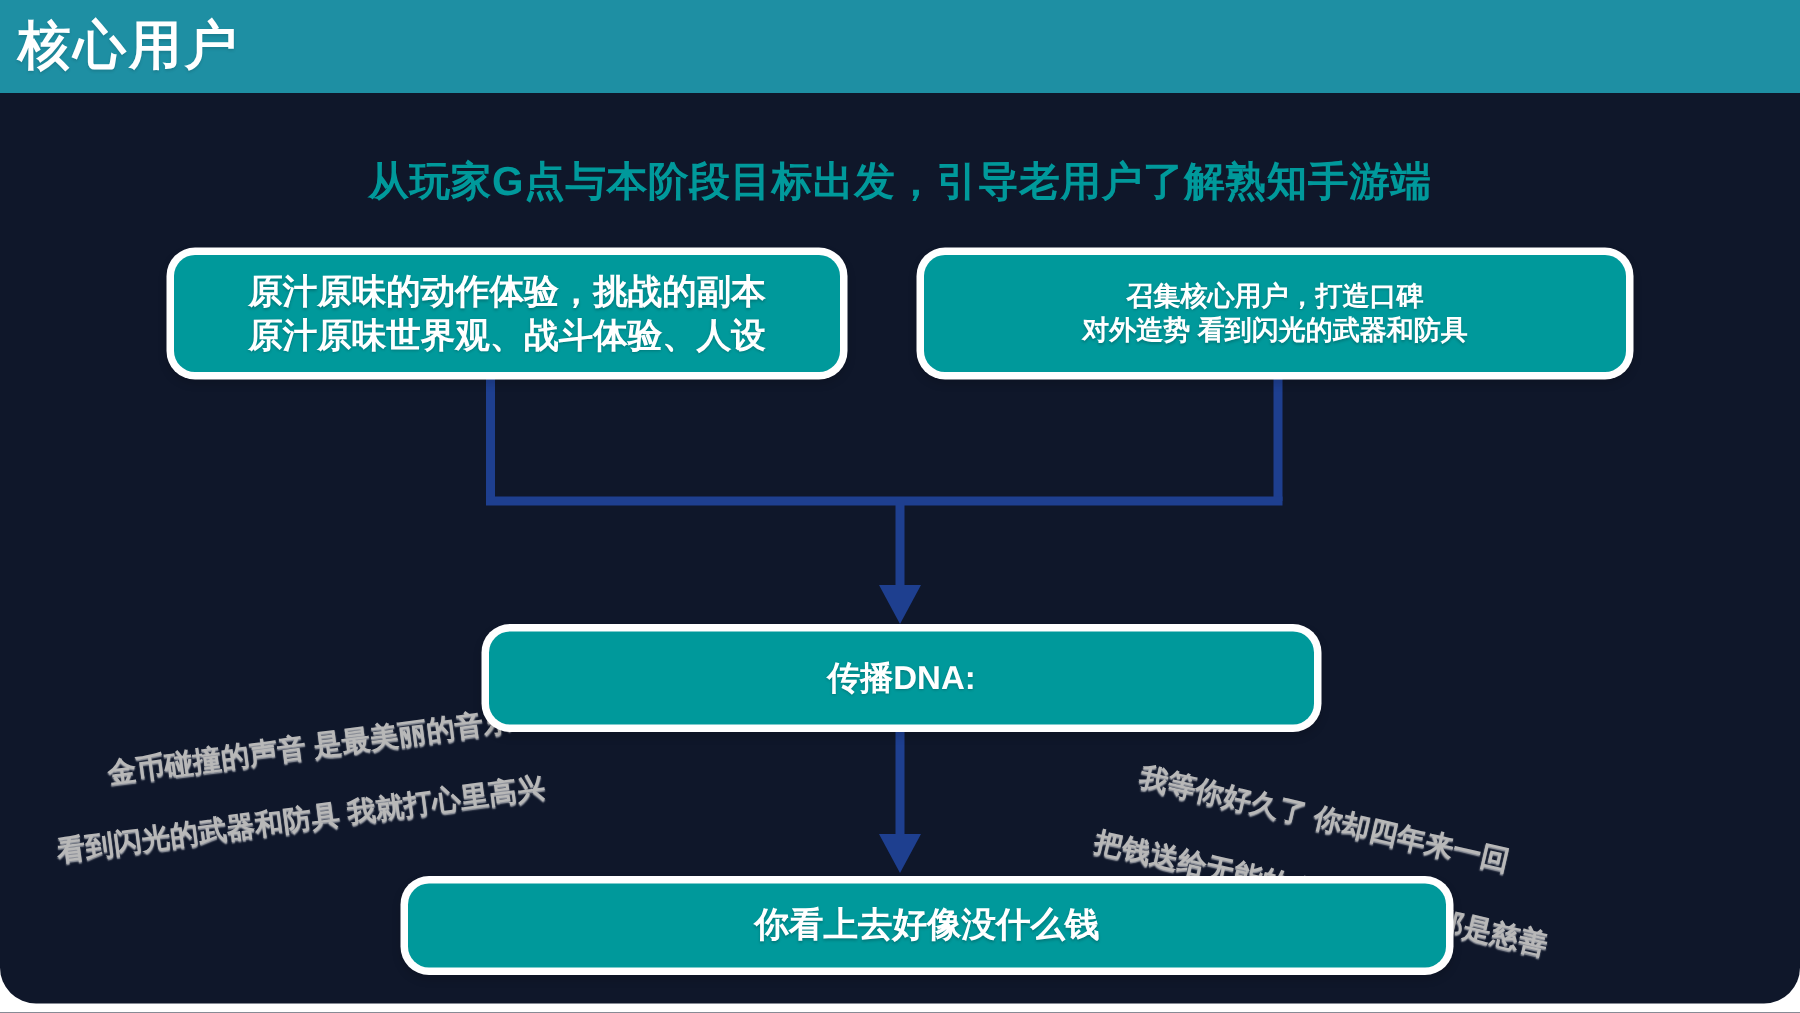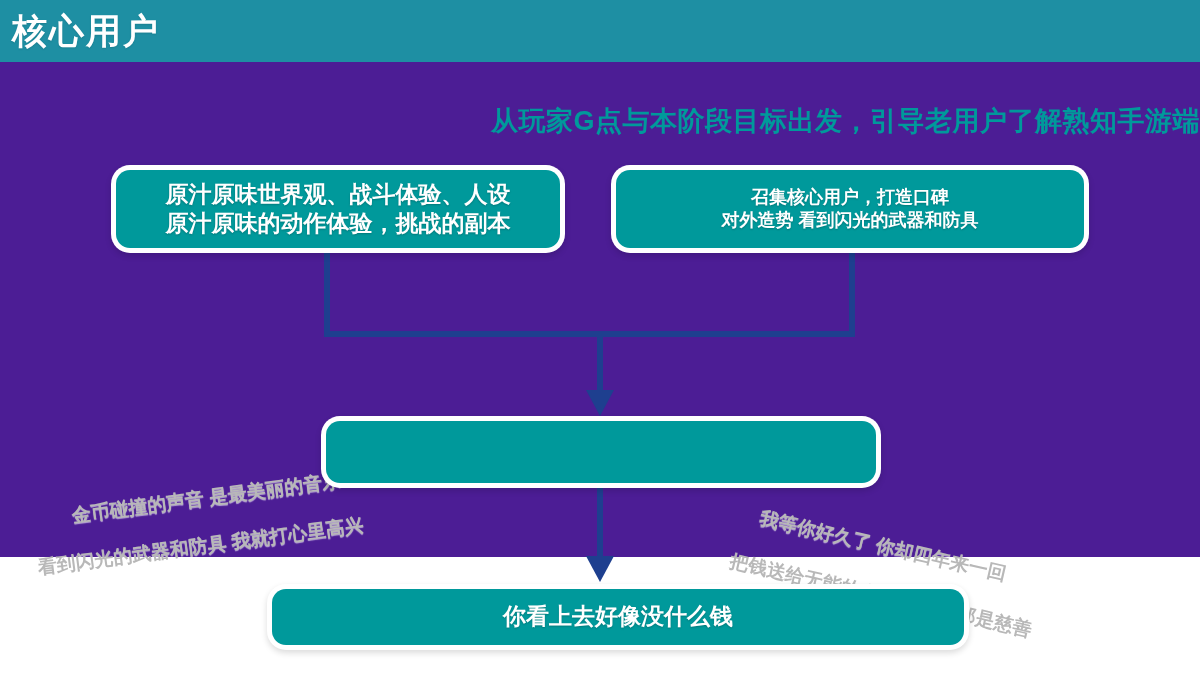--- a/index.html
+++ b/index.html
@@ -9,22 +9,23 @@
   body {
     width: 1200px;
     height: 675px;
     background: #ffffff;
     font-family: "Liberation Sans", "DejaVu Sans", sans-serif;
     overflow: hidden;
   }
   .slide {
     position: relative;
     width: 1200px;
-    height: 557px;
-    background: #4c1d95;
+    height: 669px;
+    background: #0f172a;
+    border-radius: 24px;
   }
 
   
   .header-bar {
     position: absolute;
     left: 0;
     top: 0;
     width: 1200px;
     height: 62px;
     background: #1e8fa3;
@@ -41,21 +42,21 @@
     white-space: nowrap;
     text-shadow: 0 1px 2px rgba(0,0,0,0.12);
   }
 
   
   .headline {
     position: absolute;
     left: 0;
     top: 103px;
     width: 1200px;
-    text-align: right;
+    text-align: center;
     font-size: 27px;
     font-weight: bold;
     color: #00999b;
     letter-spacing: 0.5px;
     white-space: nowrap;
   }
 
   
   .box {
     position: absolute;
@@ -182,34 +183,35 @@
     <path d="M 586 556 L 614 556 L 600 582 Z" fill="#1e3f8f"></path>
   </svg>
 
   <div class="faint" id="faint-left-1">金币碰撞的声音  是最美丽的音乐</div>
   <div class="faint" id="faint-left-2">看到闪光的武器和防具  我就打心里高兴</div>
   <div class="faint" id="faint-right-1">我等你好久了  你却四年来一回</div>
   <div class="faint" id="faint-right-2">把钱送给无能的人  有人认为那是慈善</div>
 
   <div class="box" id="box-origin">
     <div class="lines">
+      <span class="line">原汁原味的动作体验，挑战的副本</span>
       <span class="line">原汁原味世界观、战斗体验、人设</span>
-      <span class="line">原汁原味的动作体验，挑战的副本</span>
     </div>
   </div>
 
   <div class="box" id="box-core">
     <div class="lines">
       <span class="line">召集核心用户，打造口碑</span>
       <span class="line">对外造势 看到闪光的武器和防具</span>
     </div>
   </div>
 
   <div class="box" id="box-dna">
     <div class="lines">
+      <span class="line">传播DNA:</span>
     </div>
   </div>
 
   <div class="box" id="box-quote">
     <div class="lines">
       <span class="line">你看上去好像没什么钱</span>
     </div>
   </div>
 
 </div>

